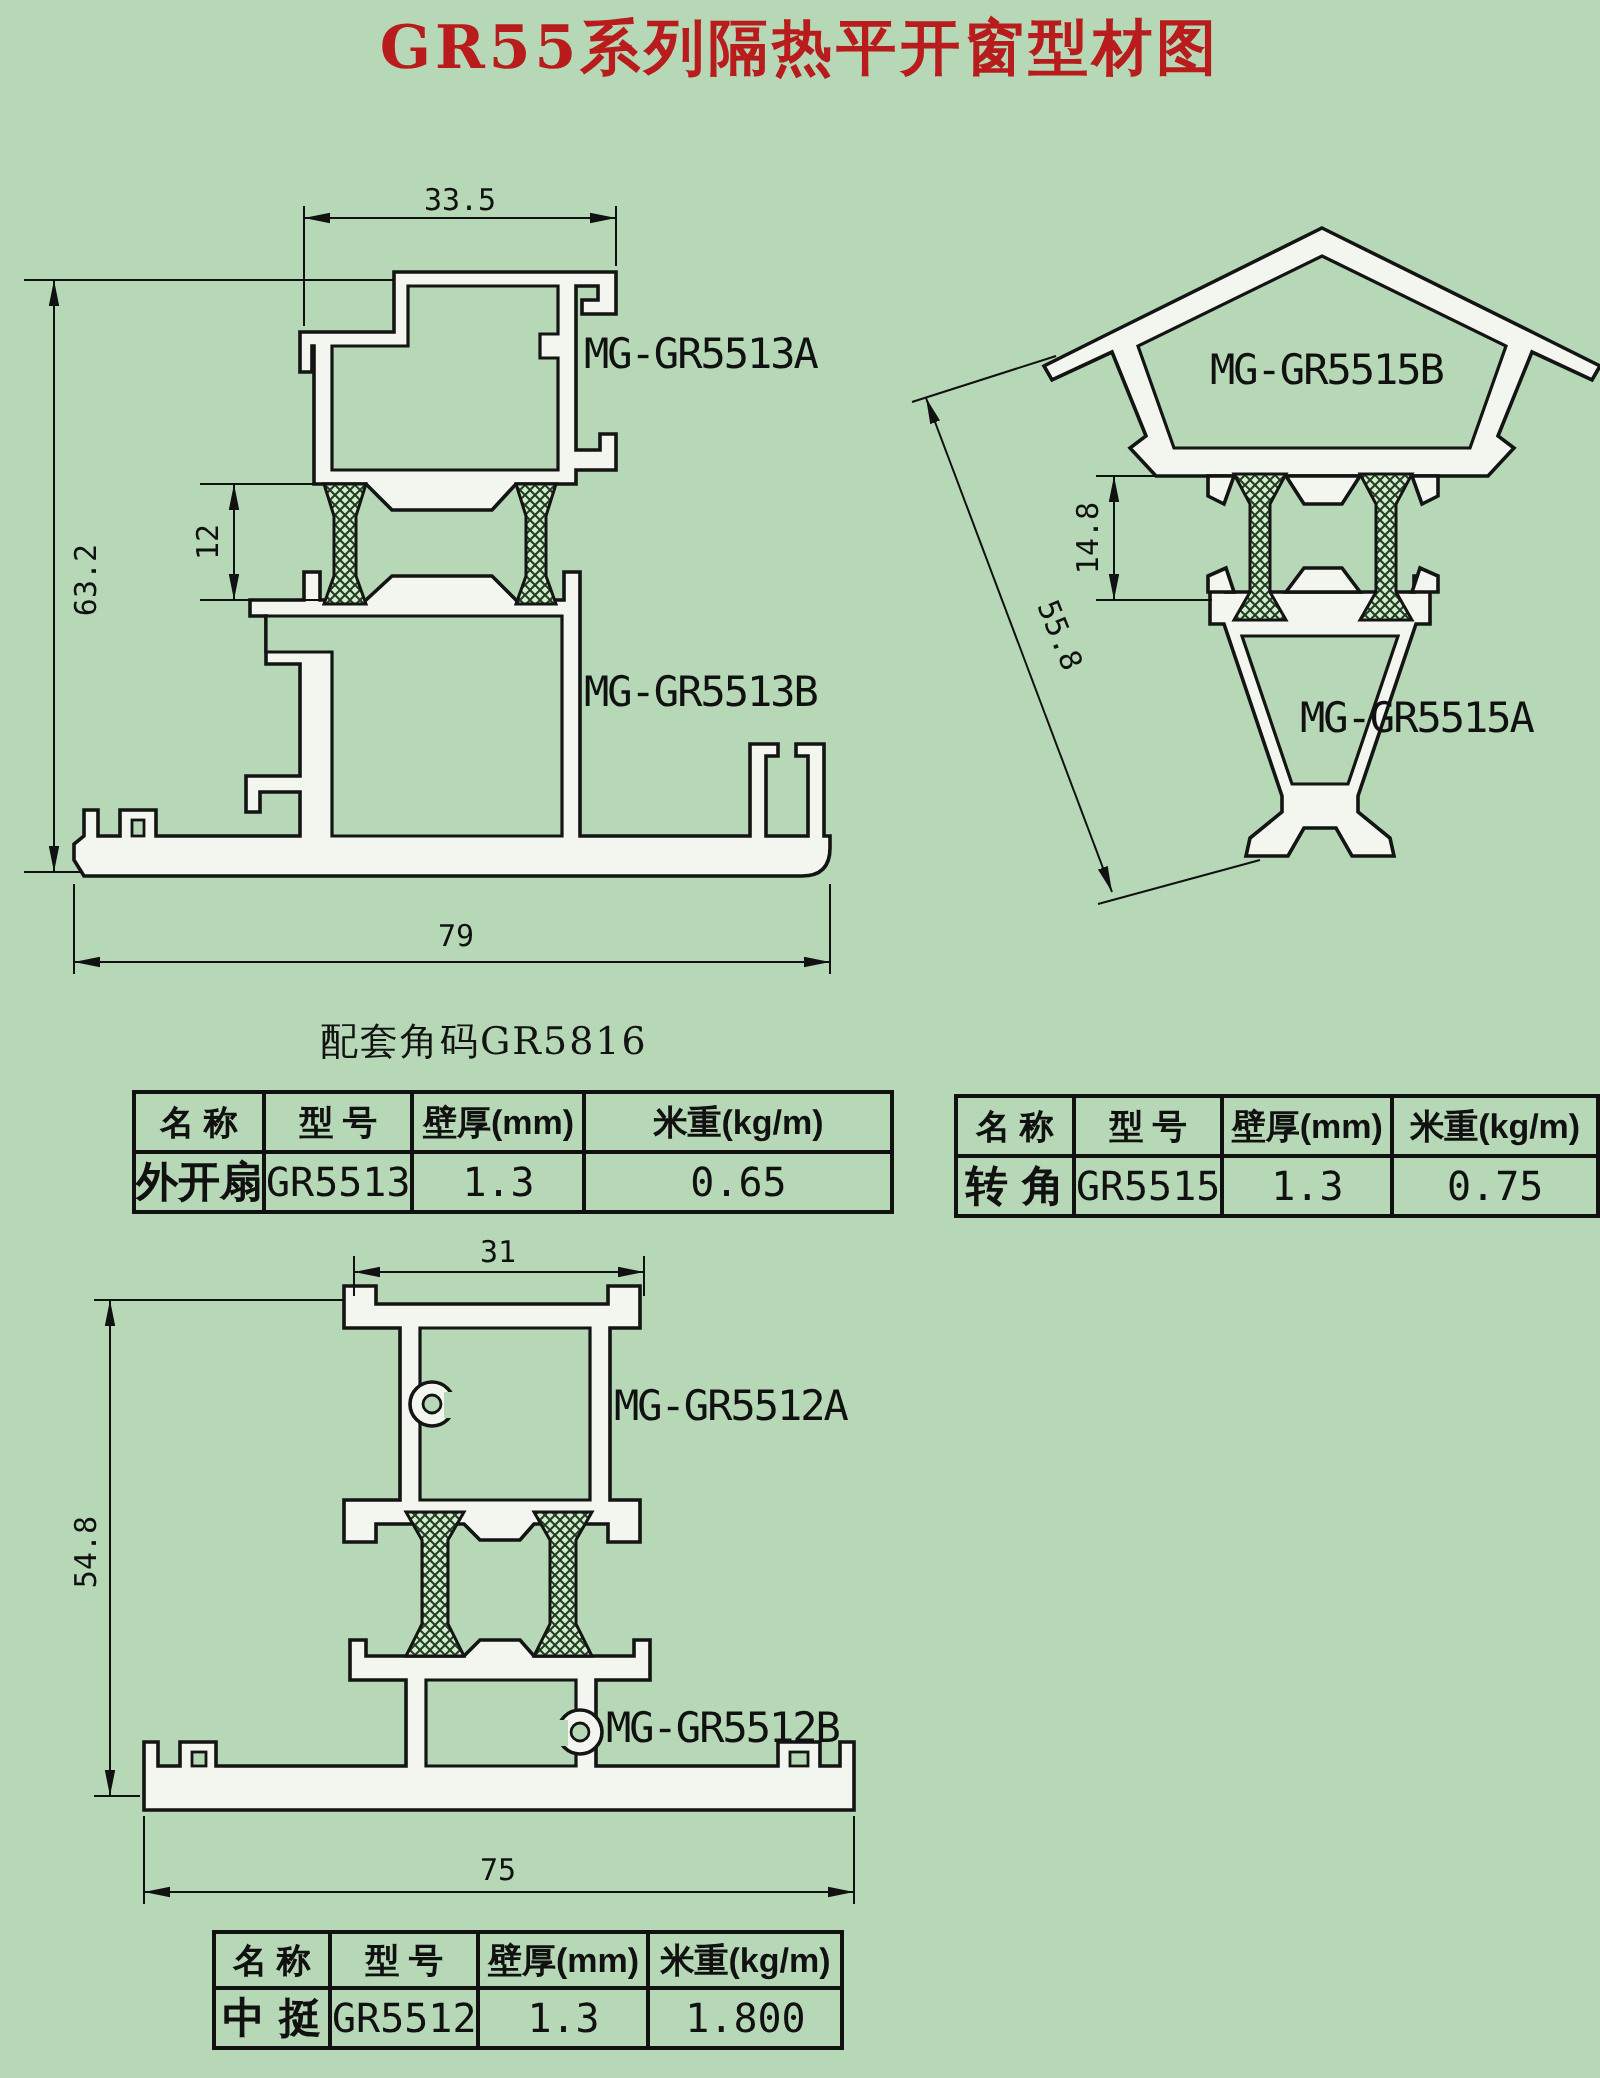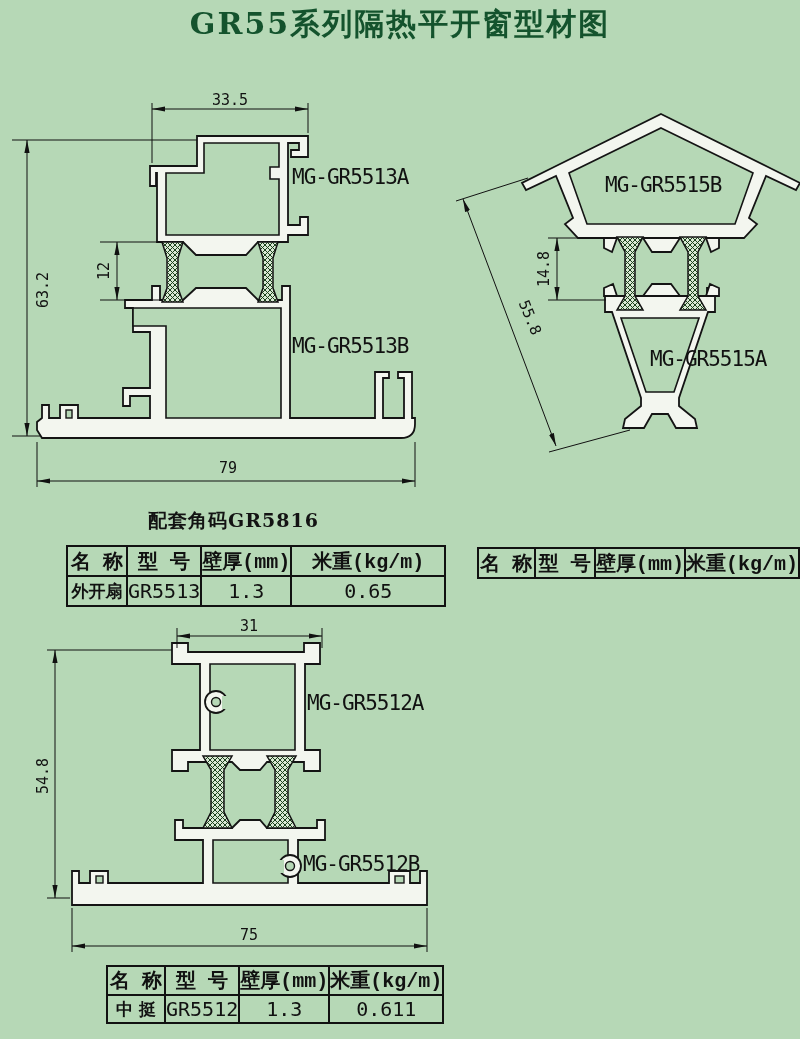--- a/index.html
+++ b/index.html
@@ -5,32 +5,32 @@
   html,body{margin:0;padding:0;}
   body{
     width:800px;height:1039px;position:relative;
     background:#b6d8b6;
     font-family:"DejaVu Serif", serif;
     color:#111;overflow:hidden;
   }
   .abs{position:absolute;}
   #title{
     top:4px;left:0;width:800px;text-align:center;
-    font-size:30px;font-weight:bold;letter-spacing:2px;color:#14532d;
+    font-size:30px;font-weight:bold;letter-spacing:2px;color:#b91c1c;
   }
   #note{
-    top:508px;left:148px;font-size:19px;font-weight:bold;letter-spacing:1px;color:#131313;
+    top:508px;left:160px;font-size:19px;font-weight:normal;letter-spacing:1px;color:#131313;
   }
   table.spec{border-collapse:collapse;table-layout:fixed;}
   table.spec td{
     border:2px solid #111;text-align:center;vertical-align:middle;
     padding:0;overflow:hidden;white-space:nowrap;
   }
-  td.hd{font-family:Liberation Mono, monospace;font-weight:bold;font-size:20px;}
-  td.nm{font-family:"DejaVu Serif",serif;font-weight:bold;font-size:17px;}
+  td.hd{font-family:Liberation Sans, sans-serif;font-weight:bold;font-size:17px;}
+  td.nm{font-family:"DejaVu Serif",serif;font-weight:bold;font-size:21px;}
   td.vl{font-family:"DejaVu Sans Mono",monospace;font-size:20px;}
   #table-sash{left:66px;top:545px;}
   #table-corner{left:477px;top:547px;}
   #table-mullion{left:106px;top:965px;}
   #table-sash tr, #table-corner tr{height:30px;}
   #table-mullion tr{height:28px;}
   svg text{fill:#111;}
   .dimtxt{font-family:"DejaVu Sans Mono",monospace;font-size:15px;}
   .lbltxt{font-family:"DejaVu Sans Mono",monospace;font-size:21px;letter-spacing:-1px;}
 </style>
@@ -188,20 +188,26 @@
       <col style="width:86px">
       <col style="width:105px">
     </colgroup>
   <tbody>
       <tr>
     <td class="hd">名 称</td>
     <td class="hd">型 号</td>
     <td class="hd">壁厚(mm)</td>
     <td class="hd">米重(kg/m)</td>
   </tr>
+  <tr>
+    <td class="nm">转 角</td>
+    <td class="vl">GR5515</td>
+    <td class="vl">1.3</td>
+    <td class="vl">0.75</td>
+  </tr>
 </tbody>
   </table>
 
 <table class="abs spec" id="table-mullion">
   <colgroup>
       <col style="width:58px">
       <col style="width:63px">
       <col style="width:85px">
       <col style="width:97px">
     </colgroup>
@@ -209,16 +215,16 @@
       <tr>
     <td class="hd">名 称</td>
     <td class="hd">型 号</td>
     <td class="hd">壁厚(mm)</td>
     <td class="hd">米重(kg/m)</td>
   </tr>
   <tr>
     <td class="nm">中 挺</td>
     <td class="vl">GR5512</td>
     <td class="vl">1.3</td>
-    <td class="vl">0.611</td>
+    <td class="vl">1.800</td>
   </tr>
 </tbody>
   </table>
 
 </body></html>

